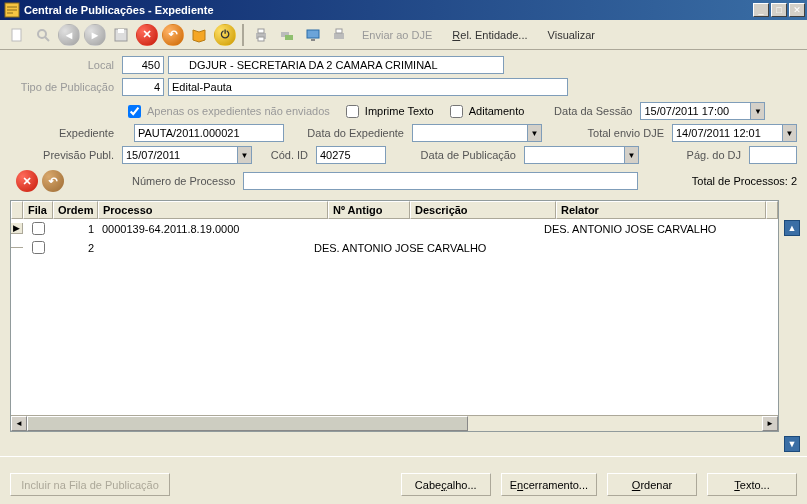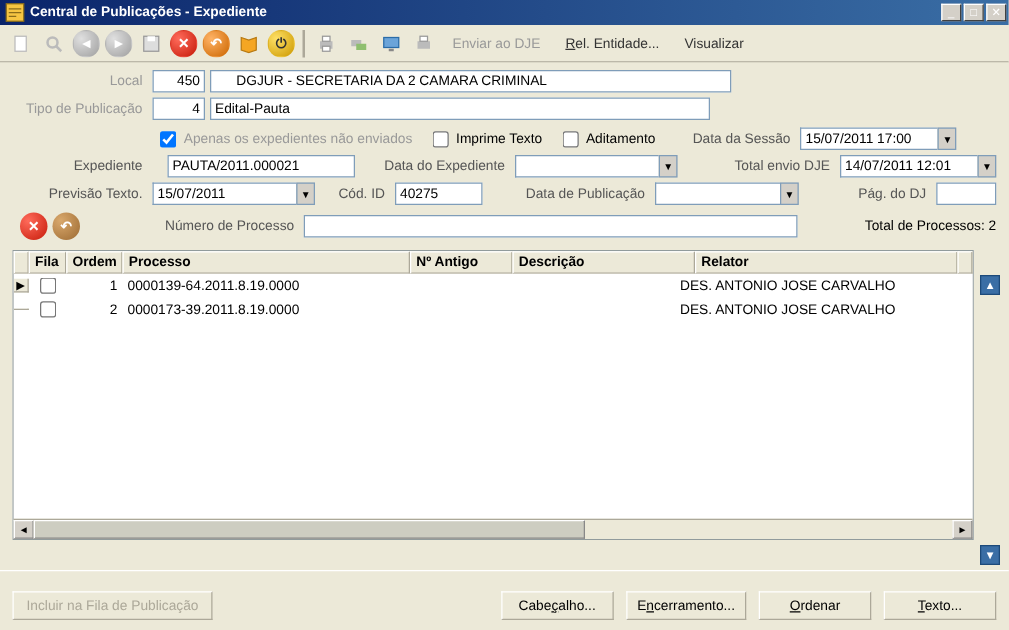--- a/index.html
+++ b/index.html
@@ -288,21 +288,21 @@
   <span class="tb-link">Enviar ao DJE</span>
   <span class="tb-link active"><u>R</u>el. Entidade...</span>
   <span class="tb-link active">Visualizar</span>
 </div>
 
 <div class="form-area">
 
   <div class="row">
     <span class="lbl" style="width:108px">Local</span>
     <input class="txt ro" style="width: 42px; text-align: right;" value="450">
-    <input class="txt ro" style="width: 417px; padding-left: 20px;" value="DGJUR - SECRETARIA DA 2 CAMARA CRIMINAL">
+    <input class="txt ro" style="width: 336px; padding-left: 20px;" value="DGJUR - SECRETARIA DA 2 CAMARA CRIMINAL">
   </div>
 
   <div class="row">
     <span class="lbl" style="width:108px">Tipo de Publicação</span>
     <input class="txt ro" style="width: 42px; text-align: right;" value="4">
     <input class="txt ro" style="width: 400px;" value="Edital-Pauta">
   </div>
 
   <div class="row" style="margin-top:6px">
     <span style="width:112px"></span>
@@ -328,21 +328,21 @@
       <div class="dd">▼</div>
     </div>
     <span class="lbl dark" style="flex:1;text-align:right">Total envio DJE</span>
     <div class="combo">
       <input class="txt" style="width: 110px;" value="14/07/2011 12:01">
       <div class="dd">▼</div>
     </div>
   </div>
 
   <div class="row">
-    <span class="lbl dark" style="width:108px">Previsão Texto.</span>
+    <span class="lbl dark" style="width:108px">Previsão Publ.</span>
     <div class="combo">
       <input class="txt" style="width: 115px;" value="15/07/2011">
       <div class="dd">▼</div>
     </div>
     <span class="lbl dark" style="width:56px;text-align:right">Cód. ID</span>
     <input class="txt" style="width: 70px;" value="40275">
     <span class="lbl dark" style="width:130px;text-align:right">Data de Publicação</span>
     <div class="combo">
       <input class="txt" style="width: 100px;" value="">
       <div class="dd">▼</div>
@@ -385,21 +385,20 @@
       <div class="gc" style="width:82px"></div>
       <div class="gc" style="width:130px"></div>
       <div class="gc" style="width:210px">DES. ANTONIO JOSE CARVALHO</div>
     </div>
     <div class="grow">
       <div class="rowmark"></div>
       <div class="gc" style="width:30px;justify-content:center">
           <input type="checkbox" style="">
         </div>
       <div class="gc" style="width:45px;justify-content:flex-end">2</div>
-      <div class="gc" style="width:230px">0000173-39.2011.8.19.0000</div>
       <div class="gc" style="width:82px"></div>
       <div class="gc" style="width:130px"></div>
       <div class="gc" style="width:210px">DES. ANTONIO JOSE CARVALHO</div>
     </div>
   </div>
   <div class="hscroll">
     <div class="arrow">◄</div>
     <div class="track">
         <div class="thumb"></div>
       </div>

